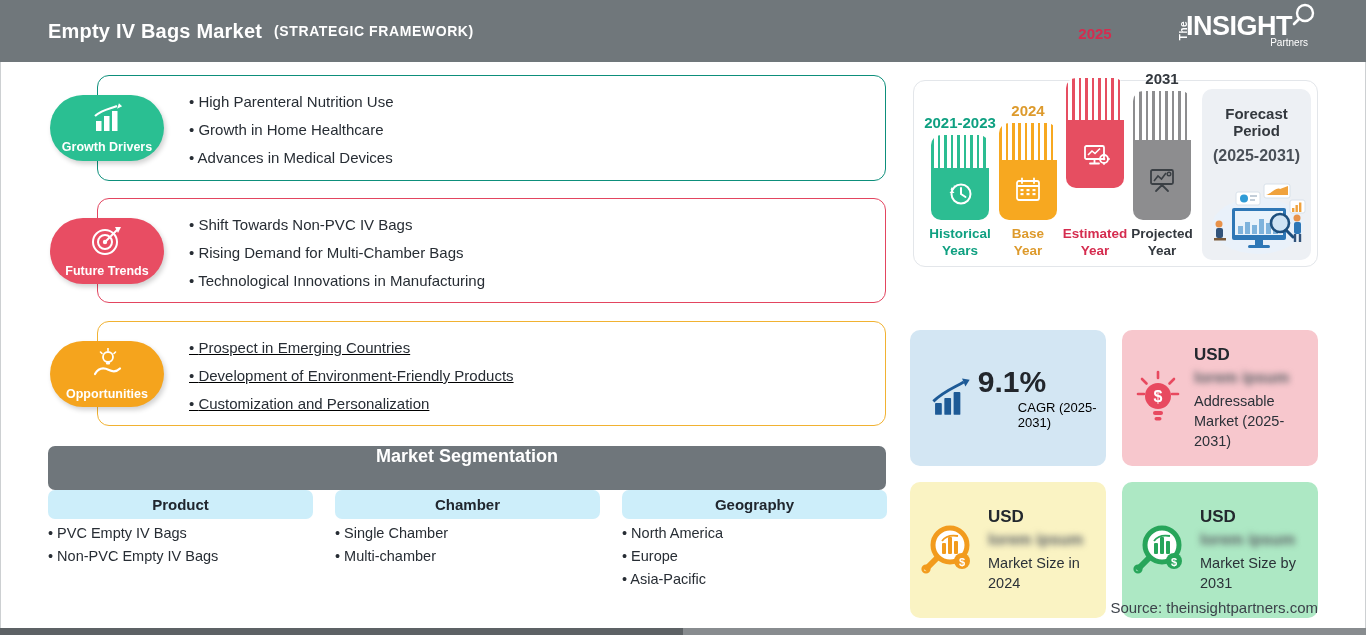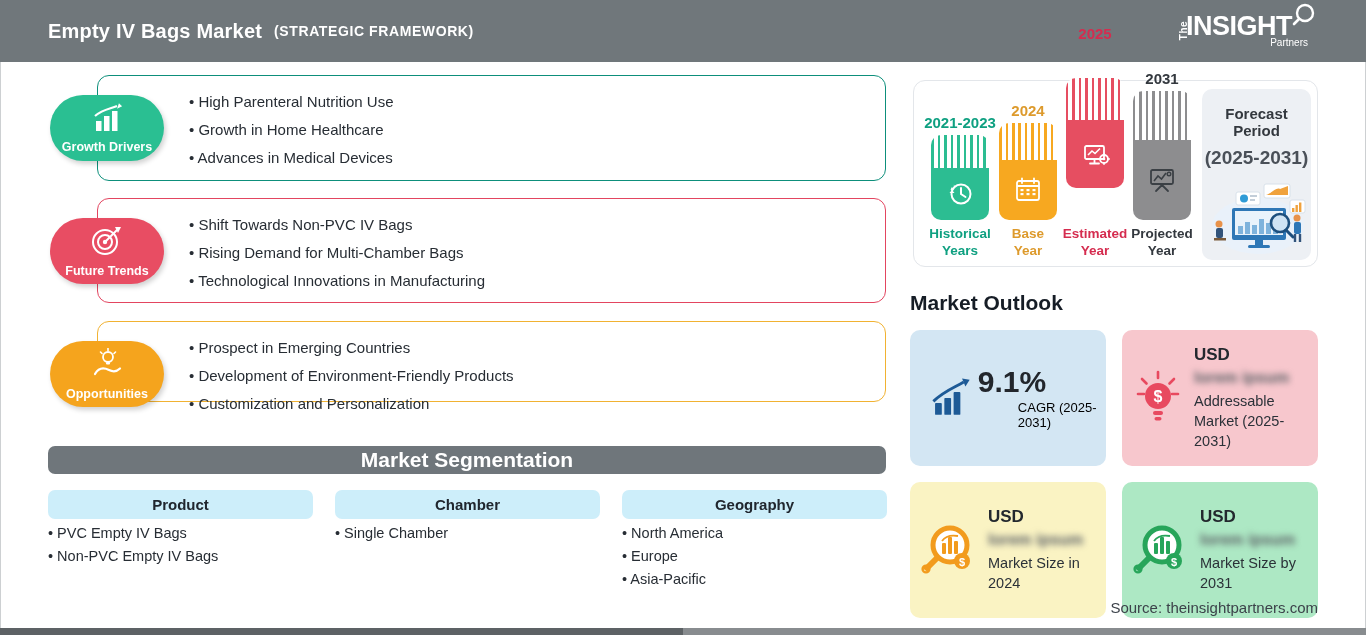--- a/index.html
+++ b/index.html
@@ -17,37 +17,37 @@
   .logo-the { position:absolute; left:-4px; top:16px; font-size:10px; font-weight:bold;
               transform:rotate(-90deg); letter-spacing:.5px; }
   .logo-insight { position:absolute; left:8px; top:2px; font-size:27px; font-weight:bold; letter-spacing:-.5px; }
   .logo-mag { position:absolute; right:-6px; top:-6px; }
   .logo-partners { position:absolute; right:2px; top:28px; font-size:10px; font-weight:normal; }
 
   
   .panel-box { position:absolute; left:97px; width:789px; border-radius:12px; background:#fff; }
   .pb1 { top:75px;  height:106px; border:1.6px solid #0d8f7b; }
   .pb2 { top:198px; height:105px; border:1.6px solid #e34560; }
-  .pb3 { top:321px; height:81px; border:1.6px solid #f1b232; }
+  .pb3 { top:321px; height:105px; border:1.6px solid #f1b232;text-decoration:underline; }
   .panel-items { padding:17px 0 0 91px; }
   .panel-items .bullet { font-size:15px; color:#272d34; margin-bottom:11px; }
   .bullet::before { content:"• "; color:#272d34; }
 
   .badge { position:absolute; left:50px; width:114px; height:66px; border-radius:34px;
            display:flex; flex-direction:column; align-items:center; justify-content:center;
            box-shadow:2px 3px 5px rgba(0,0,0,.18); z-index:2; }
   .bg1 { top:95px;  background:#2abf92; }
   .bg2 { top:218px; background:#e84d63; }
   .bg3 { top:341px; background:#f5a41d; }
   .badge-label { color:#fff; font-size:12.5px; font-weight:bold; margin-top:7px; white-space:nowrap; }
 
   
-  .seg-bar { position:absolute; left:48px; top:446px; width:838px; height:28px; background:#6f767b;
-             border-radius:7px; display:flex; align-items:center; justify-content:center;
-             color:#fff; font-size:21px; font-weight:bold; }
+  .seg-bar { position:absolute; left:48px; top:446px; width:838px; height:44px; background:#6f767b;
+             border-radius:7px; display:flex; justify-content:center;
+             color:#fff; font-size:18px; font-weight:bold; }
   .seg-col-header { position:absolute; top:490px; width:265px; height:29px; background:#cdeefa;
                     border-radius:7px; display:flex; align-items:center; justify-content:center;
                     font-size:15px; font-weight:bold; color:#20262e; }
   .sc1 { left:48px; } .sc2 { left:335px; } .sc3 { left:622px; }
   .seg-list { position:absolute; top:525px; width:265px; }
   .sl1 { left:48px; } .sl2 { left:335px; } .sl3 { left:622px; }
   .seg-list .bullet { font-size:14.5px; color:#272d34; margin-bottom:7px; }
 
   
   .timeline { position:absolute; left:913px; top:80px; width:405px; height:187px; background:#fff;
@@ -64,21 +64,21 @@
   .st4 { background:repeating-linear-gradient(90deg,#8d8d8f 0 2.5px,#fff 2.5px 6.5px); }
   .solid { flex:1; display:flex; align-items:center; justify-content:center; }
   .so1 { background:#2cbd92; } .so2 { background:#f7a820; } .so3 { background:#e64e61; } .so4 { background:#8d8d8f; }
   .bar-caption { margin-top:6px; font-size:13.5px; font-weight:bold; text-align:center; line-height:1.25; }
   .c-teal { color:#0fa081; } .c-orange { color:#dd9a2c; } .c-red { color:#d52c4f; } .c-dark { color:#33383e; }
 
   .forecast { position:absolute; left:288px; top:8px; width:109px; height:171px; background:#edf0f4;
               border-radius:10px; text-align:center; }
   .forecast-line { font-size:15px; font-weight:bold; color:#33383e; }
   .forecast-line.first { margin-top:16px; }
-  .forecast-range { margin-top:8px; font-size:19px; font-weight:bold; color:#4a5058; }
+  .forecast-range { margin-top:8px; font-size:16px; font-weight:bold; color:#4a5058; }
   .forecast-illustration { position:absolute; bottom:4px; left:4px; }
 
   
   .outlook-title { position:absolute; left:910px; top:291px; font-size:21px; font-weight:bold; color:#161d26; }
   .card { position:absolute; width:196px; height:136px; border-radius:10px; }
   .card-blue   { left:910px;  top:330px; background:#d3e6f3; }
   .card-pink   { left:1122px; top:330px; background:#f7c7cd; }
   .card-yellow { left:910px;  top:482px; background:#faf3c3; }
   .card-green  { left:1122px; top:482px; background:#ade8c4; }
   .card-blue .card-inner { display:flex; align-items:center; height:100%; padding-left:20px; gap:4px; }
@@ -185,20 +185,21 @@
   <div class="seg-col-header sc3">
     <span>Geography</span>
   </div>
 
   <div class="seg-list sl1">
     <div class="bullet">PVC Empty IV Bags</div>
     <div class="bullet">Non-PVC Empty IV Bags</div>
   </div>
   <div class="seg-list sl2">
     <div class="bullet">Single Chamber</div>
+    <div class="bullet">Multi-chamber</div>
   </div>
   <div class="seg-list sl3">
     <div class="bullet">North America</div>
     <div class="bullet">Europe</div>
     <div class="bullet">Asia-Pacific</div>
   </div>
 
   <div class="timeline">
 
     <div class="bar-col bc1">
@@ -331,21 +332,20 @@
         <rect x="10" y="50" width="7" height="10" rx="2" fill="#32537a"></rect>
         <rect x="8" y="60" width="12" height="2.5" fill="#7a5a3a"></rect>
         <circle cx="91" cy="40" r="3.5" fill="#e8924a"></circle>
         <rect x="88" y="44" width="7" height="12" rx="2" fill="#2e77b6"></rect>
         <line x1="89" y1="56" x2="89" y2="64" stroke="#32537a" stroke-width="2.4"></line>
         <line x1="94" y1="56" x2="94" y2="64" stroke="#32537a" stroke-width="2.4"></line>
       </svg>
     </div>
   </div>
 
-  <div class="outlook-title">Market Outlook</div>
 
   <div class="card card-blue">
     <div class="card-inner">
       <svg width="52" height="48" viewBox="0 0 52 48">
         <g fill="#1d5a96">
           <rect x="6" y="30" width="8" height="14" rx="1"></rect>
           <rect x="17" y="24" width="8" height="20" rx="1"></rect>
           <rect x="28" y="17" width="8" height="27" rx="1"></rect>
         </g>
         <path d="M4 28 C 16 16, 28 12, 40 5" fill="none" stroke="#1d5a96" stroke-width="3.4"></path>

